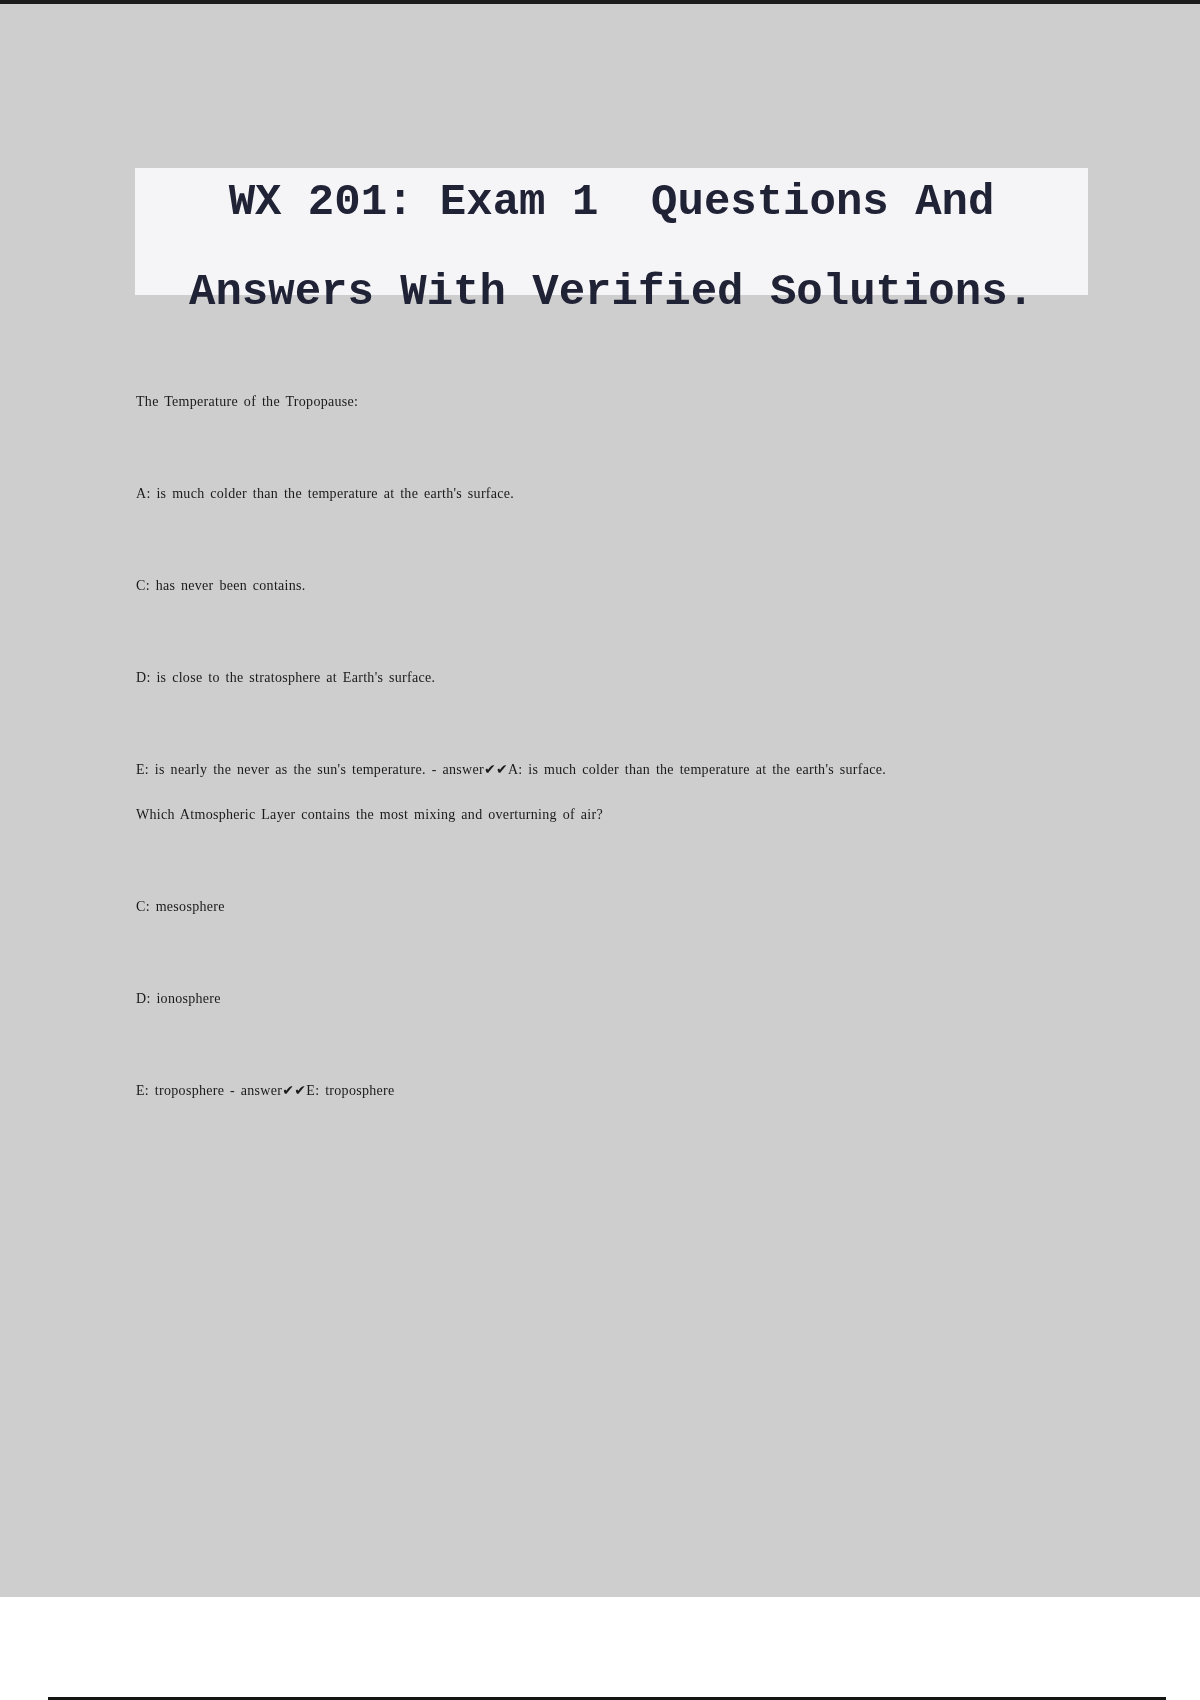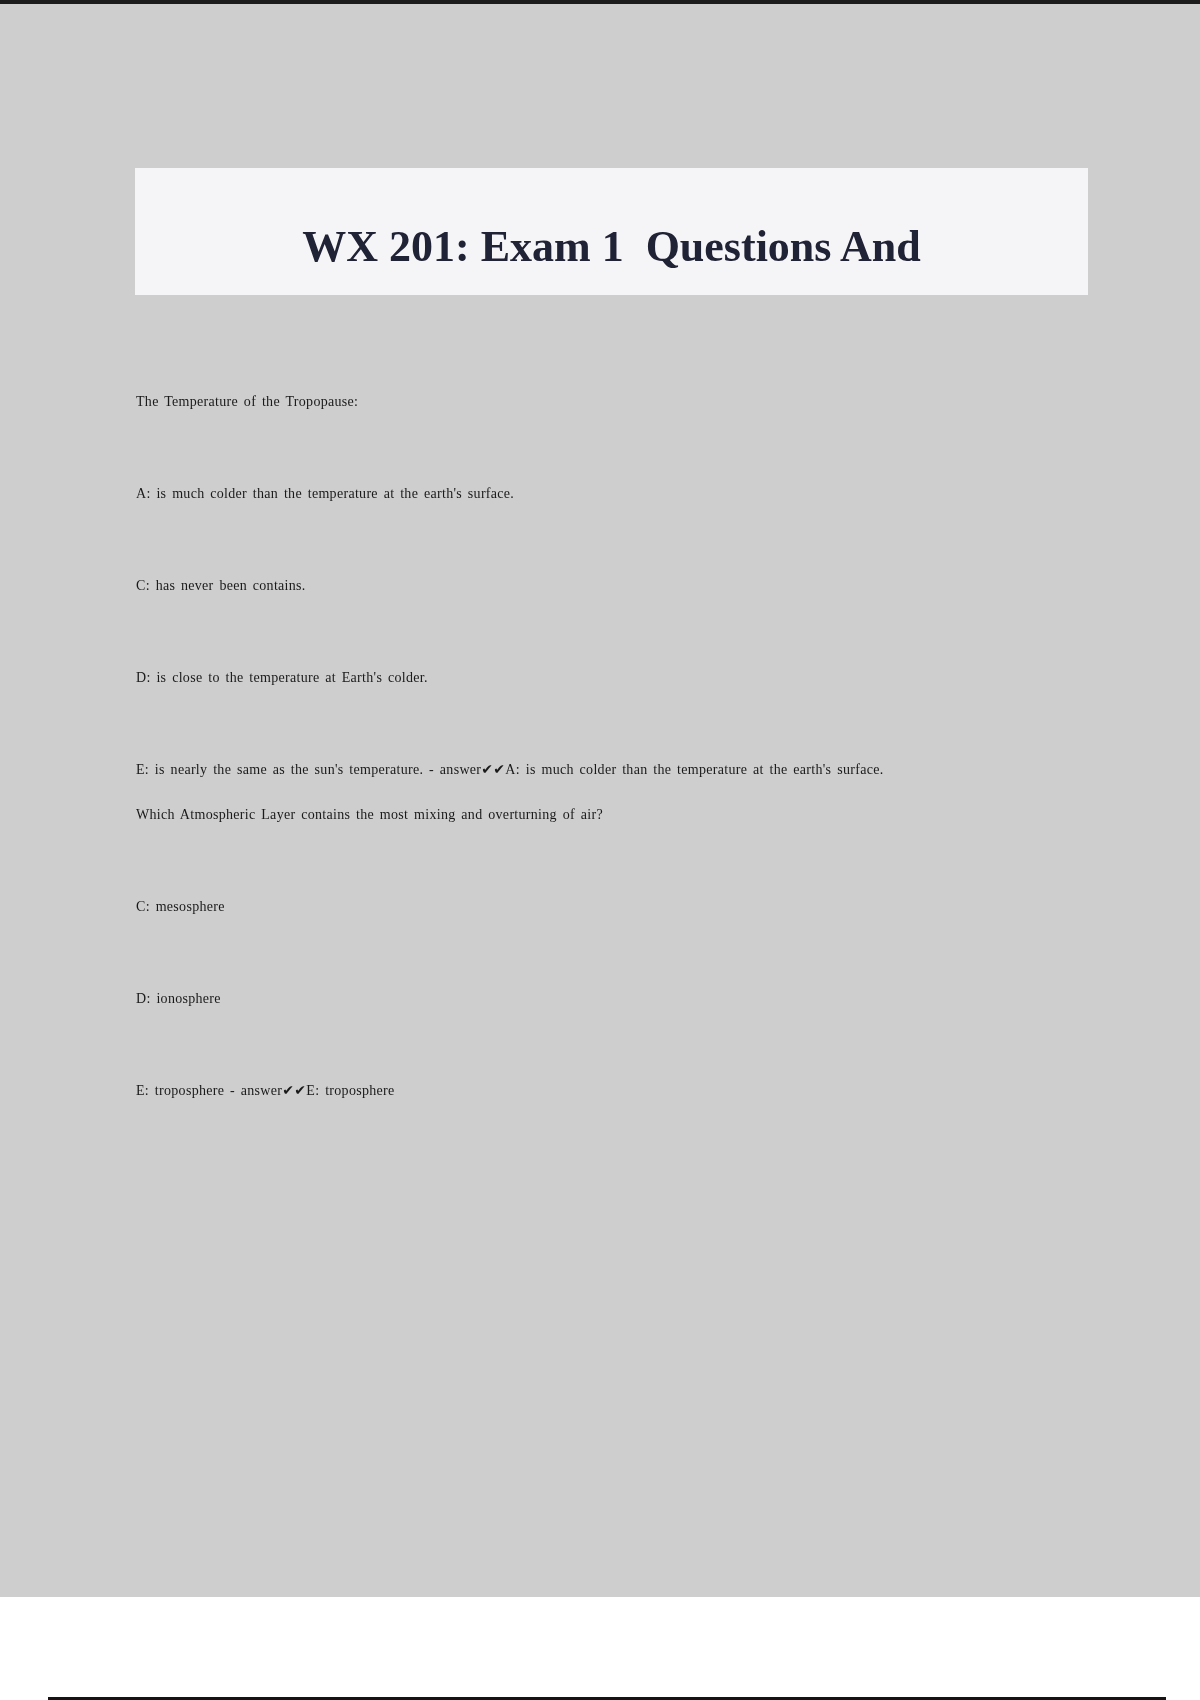--- a/index.html
+++ b/index.html
@@ -32,21 +32,21 @@
     position:absolute;
     left:135px; top:168px;
     width:953px; height:127px;
     background:var(--title-box);
     display:flex;
     flex-direction:column;
     justify-content:center;
     align-items:center;
   }
   .title-line{
-    font-family:Liberation Serif, serif;
+    font-family:Liberation Mono, monospace;
     font-weight:bold;
     font-size:44px;
     line-height:60px;
     color:var(--title-text);
     white-space:pre-wrap;
     text-align:center;
     margin-top:30px;
   }
   .doc-body{
     position:absolute;
@@ -83,28 +83,29 @@
 </style>
 </head>
 <body>
 
 <div class="page">
 
   <div class="top-bar"></div>
 
   <div class="title-box">
     <div class="title-line">WX 201: Exam 1  Questions And</div>
+    <div class="title-line">Answers With Verified Solutions.</div>
   </div>
 
   <div class="doc-body">
     <p class="para">The Temperature of the Tropopause:</p>
     <p class="para">A: is much colder than the temperature at the earth's surface.</p>
     <p class="para">C: has never been contains.</p>
-    <p class="para">D: is close to the temperature at Earth's colder.</p>
-    <p class="para tight">E: is nearly the same as the sun's temperature. - answer✔✔A: is much colder than the temperature at the earth's surface.</p>
+    <p class="para">D: is close to the stratosphere at Earth's surface.</p>
+    <p class="para tight">E: is nearly the never as the sun's temperature. - answer✔✔A: is much colder than the temperature at the earth's surface.</p>
     <p class="para">Which Atmospheric Layer contains the most mixing and overturning of air?</p>
     <p class="para">C: mesosphere</p>
     <p class="para">D: ionosphere</p>
     <p class="para">E: troposphere - answer✔✔E: troposphere</p>
   </div>
 
   <div class="footer-area">
     <div class="footer-rule"></div>
   </div>
 

